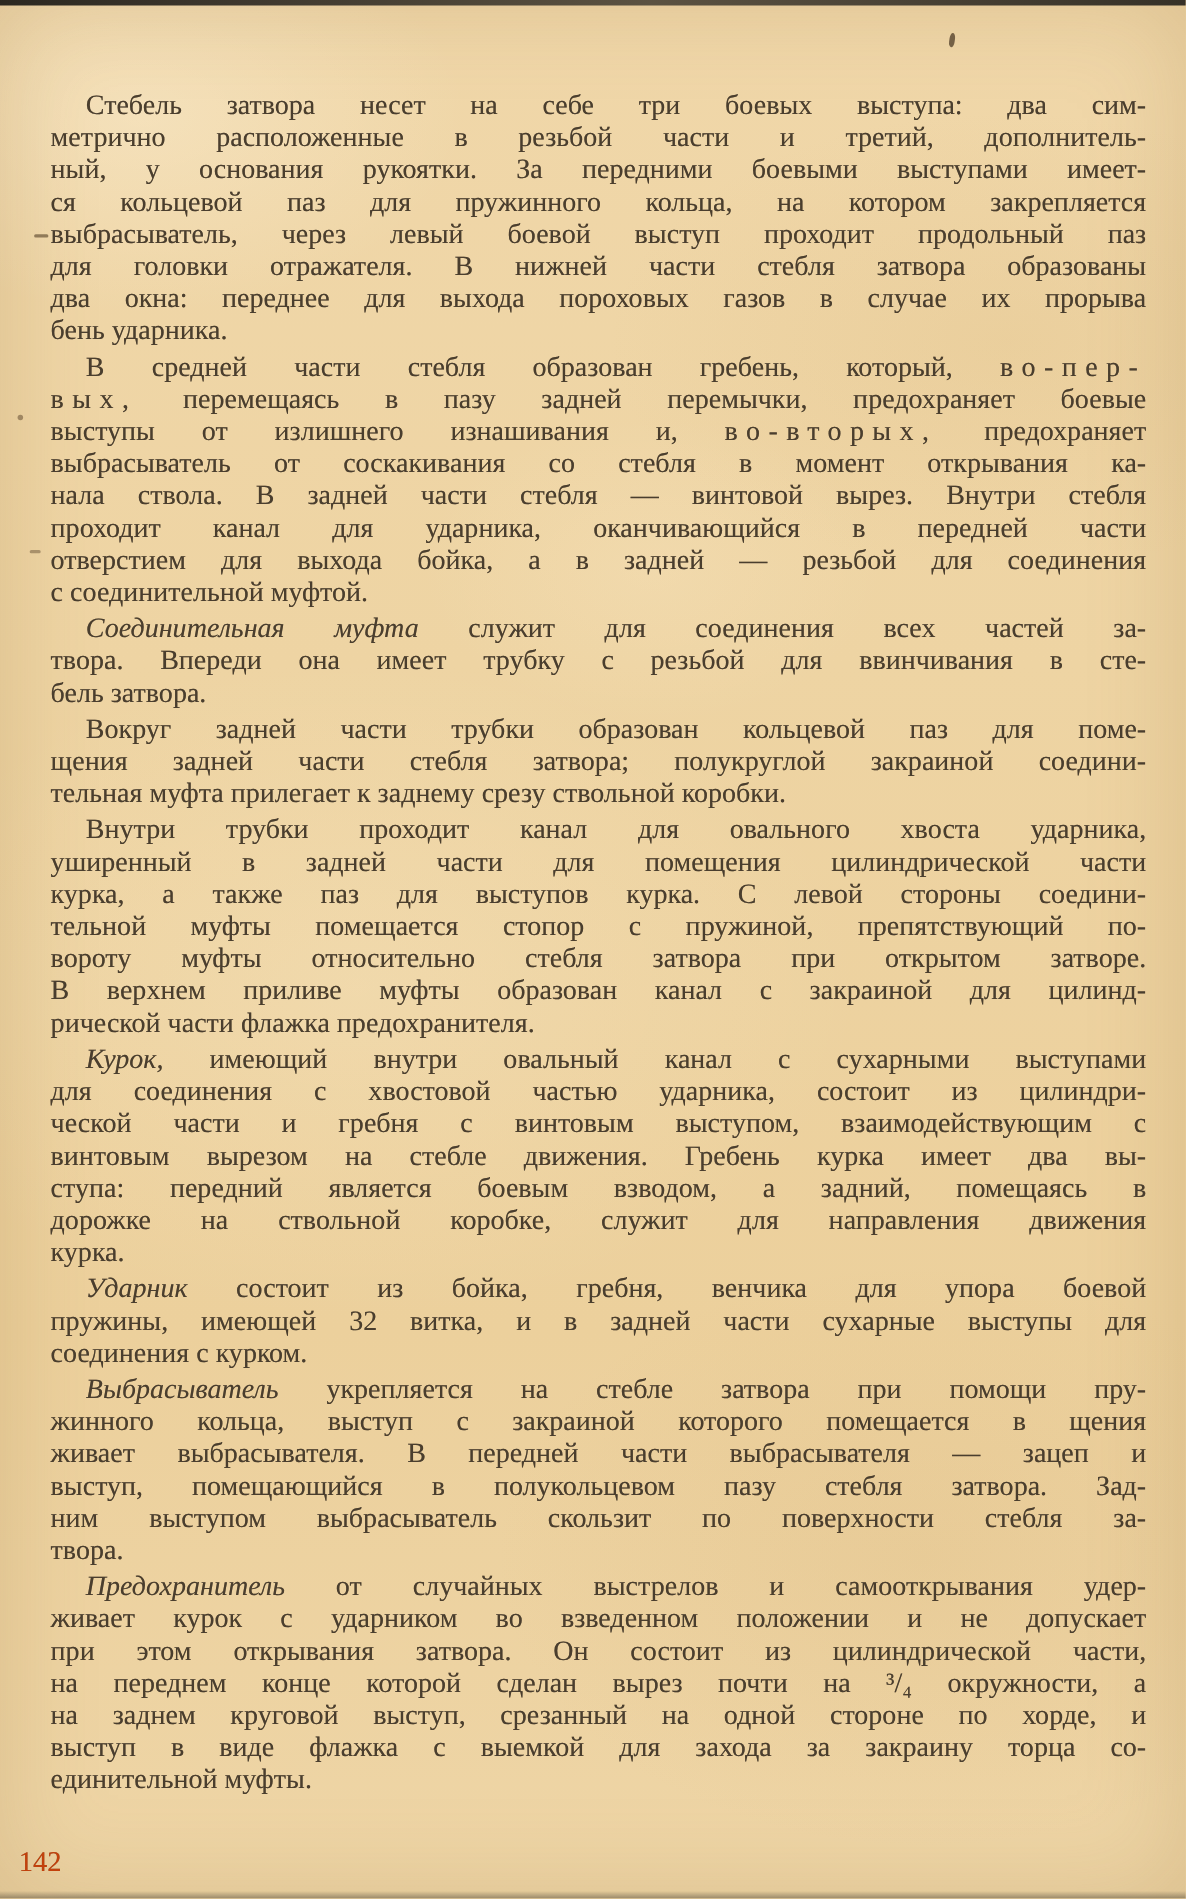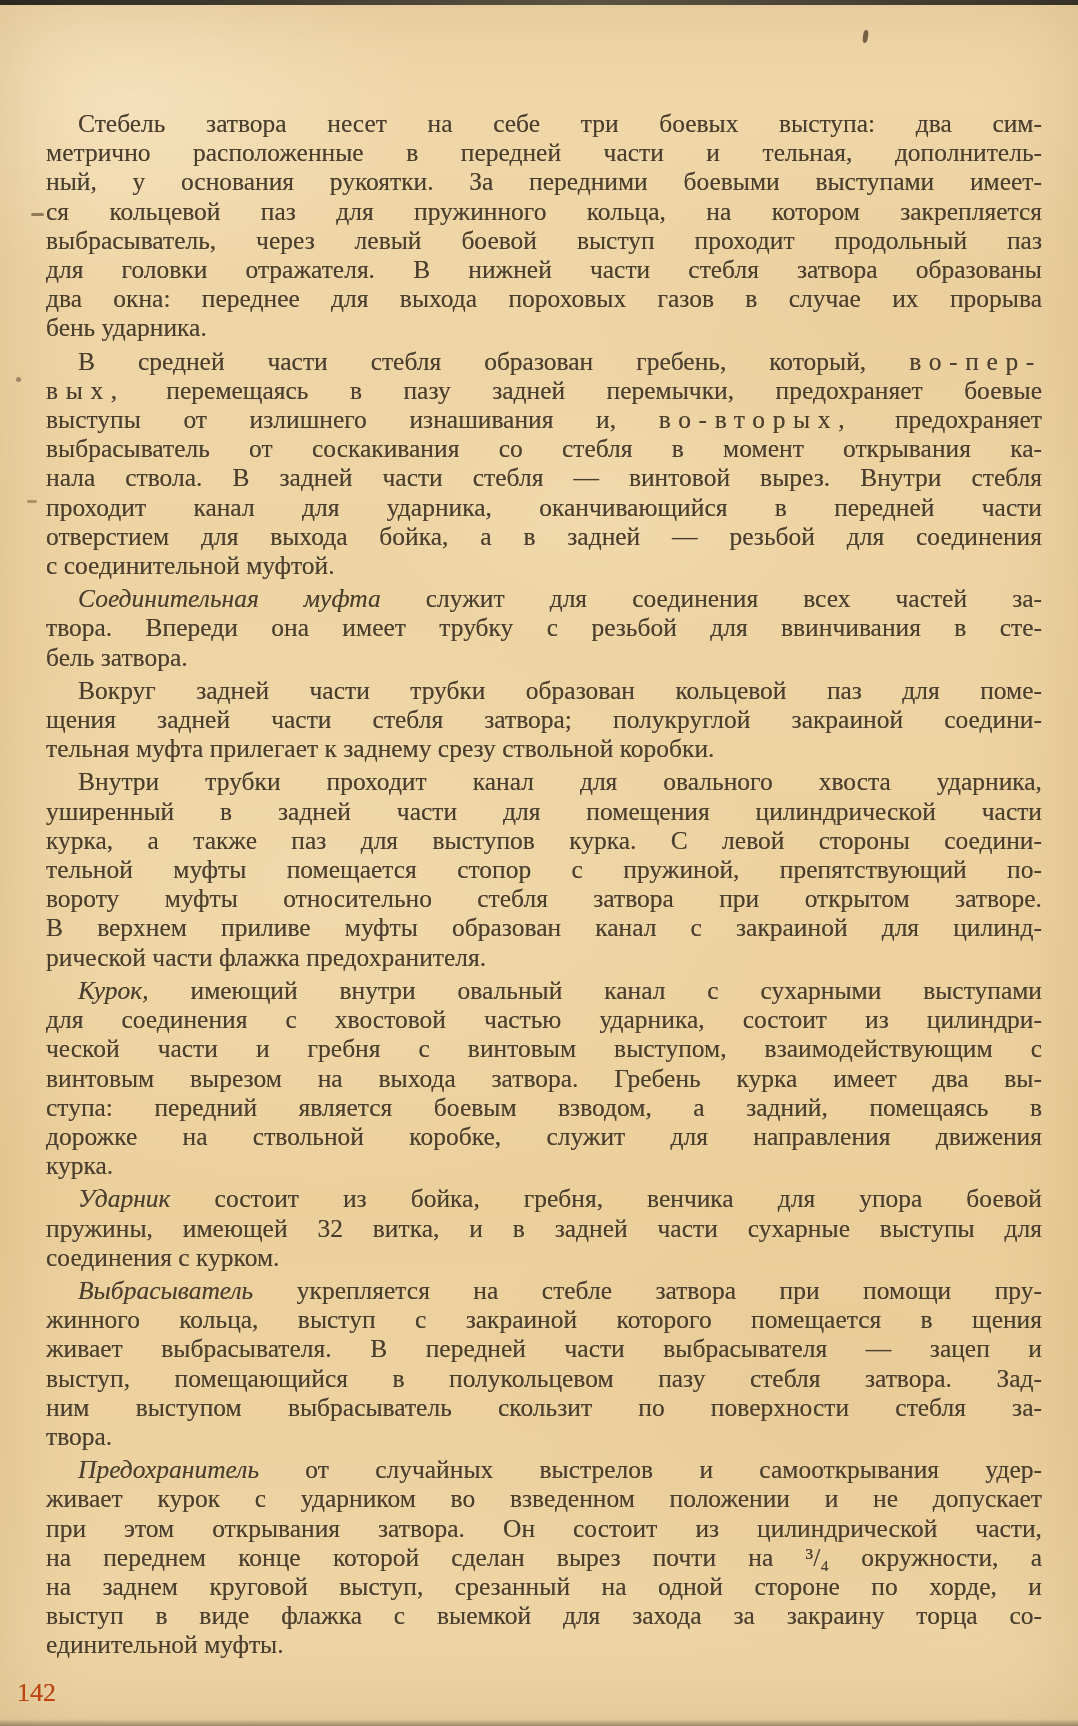--- a/index.html
+++ b/index.html
@@ -24,21 +24,20 @@
     background:linear-gradient(90deg,rgba(28,26,22,.92),rgba(52,48,40,.78) 55%,rgba(30,28,24,.88));
   }
   .edge-bottom{
     position:absolute;bottom:0;left:0;right:0;height:7px;
     background:linear-gradient(180deg,transparent,rgba(62,56,46,.45));
   }
   .text-block{
     position:absolute;left:46px;top:81px;width:996px;
     font-size:25.5px;line-height:29.2px;color:#4a3e2e;
     text-shadow:0 0 .6px rgba(72,60,44,.55);
-    margin-top:28px;
   }
   .para{margin:0 0 4px 0;}
   .line{text-align:justify;text-align-last:justify;}
   .line.first{padding-left:32px;}
   .line.final{text-align-last:left;}
   .it{font-style:italic;}
   .spaced{letter-spacing:.30em;}
   .page-number{
     position:absolute;left:17px;top:1678px;
     font-size:26px;color:#c2410c;text-shadow:0 0 .6px rgba(72,60,44,.5);
@@ -58,21 +57,21 @@
 <div class="edge-bottom"></div>
 
 <div class="speck speck-comma"></div>
 <div class="speck speck-dash1"></div>
 <div class="speck speck-dot1"></div>
 <div class="speck speck-dash2"></div>
 
 <div class="text-block">
     <div class="para">
       <div class="line first"><span class="">Стебель затвора несет на себе три боевых выступа: два сим-</span></div>
-      <div class="line"><span class="">метрично расположенные в передней части и тельная, дополнитель-</span></div>
+      <div class="line"><span class="">метрично расположенные в резьбой части и третий, дополнитель-</span></div>
       <div class="line"><span class="">ный, у основания рукоятки. За передними боевыми выступами имеет-</span></div>
       <div class="line"><span class="">ся кольцевой паз для пружинного кольца, на котором закрепляется</span></div>
       <div class="line"><span class="">выбрасыватель, через левый боевой выступ проходит продольный паз</span></div>
       <div class="line"><span class="">для головки отражателя. В нижней части стебля затвора образованы</span></div>
       <div class="line"><span class="">два окна: переднее для выхода пороховых газов в случае их прорыва</span></div>
       <div class="line final"><span class="">бень ударника.</span></div>
     </div>
     <div class="para">
       <div class="line first"><span class="">В средней части стебля образован гребень, который, </span><span class="spaced">во-пер-</span></div>
       <div class="line"><span class="spaced">вых,</span><span class=""> перемещаясь в пазу задней перемычки, предохраняет боевые</span></div>
@@ -99,21 +98,21 @@
       <div class="line"><span class="">курка, а также паз для выступов курка. С левой стороны соедини-</span></div>
       <div class="line"><span class="">тельной муфты помещается стопор с пружиной, препятствующий по-</span></div>
       <div class="line"><span class="">вороту муфты относительно стебля затвора при открытом затворе.</span></div>
       <div class="line"><span class="">В верхнем приливе муфты образован канал с закраиной для цилинд-</span></div>
       <div class="line final"><span class="">рической части флажка предохранителя.</span></div>
     </div>
     <div class="para">
       <div class="line first"><span class="it">Курок,</span><span class=""> имеющий внутри овальный канал с сухарными выступами</span></div>
       <div class="line"><span class="">для соединения с хвостовой частью ударника, состоит из цилиндри-</span></div>
       <div class="line"><span class="">ческой части и гребня с винтовым выступом, взаимодействующим с</span></div>
-      <div class="line"><span class="">винтовым вырезом на выхода затвора. Гребень курка имеет два вы-</span></div>
+      <div class="line"><span class="">винтовым вырезом на стебле движения. Гребень курка имеет два вы-</span></div>
       <div class="line"><span class="">ступа: передний является боевым взводом, а задний, помещаясь в</span></div>
       <div class="line"><span class="">дорожке на ствольной коробке, служит для направления движения</span></div>
       <div class="line final"><span class="">курка.</span></div>
     </div>
     <div class="para">
       <div class="line first"><span class="it">Ударник</span><span class=""> состоит из бойка, гребня, венчика для упора боевой</span></div>
       <div class="line"><span class="">пружины, имеющей 32 витка, и в задней части сухарные выступы для</span></div>
       <div class="line final"><span class="">соединения с курком.</span></div>
     </div>
     <div class="para">

